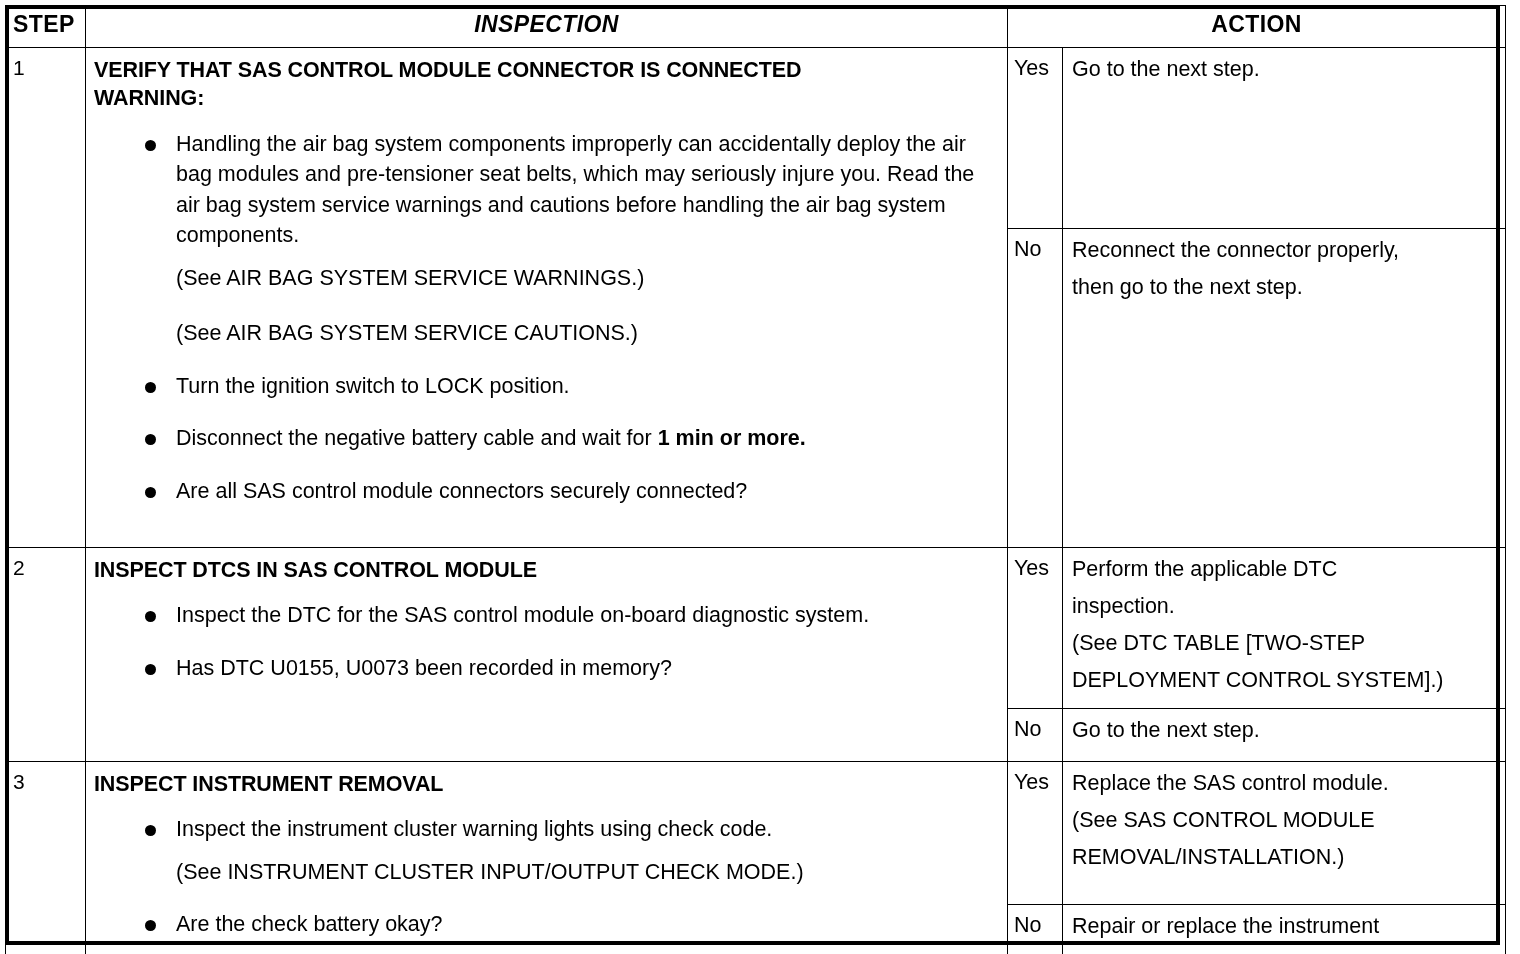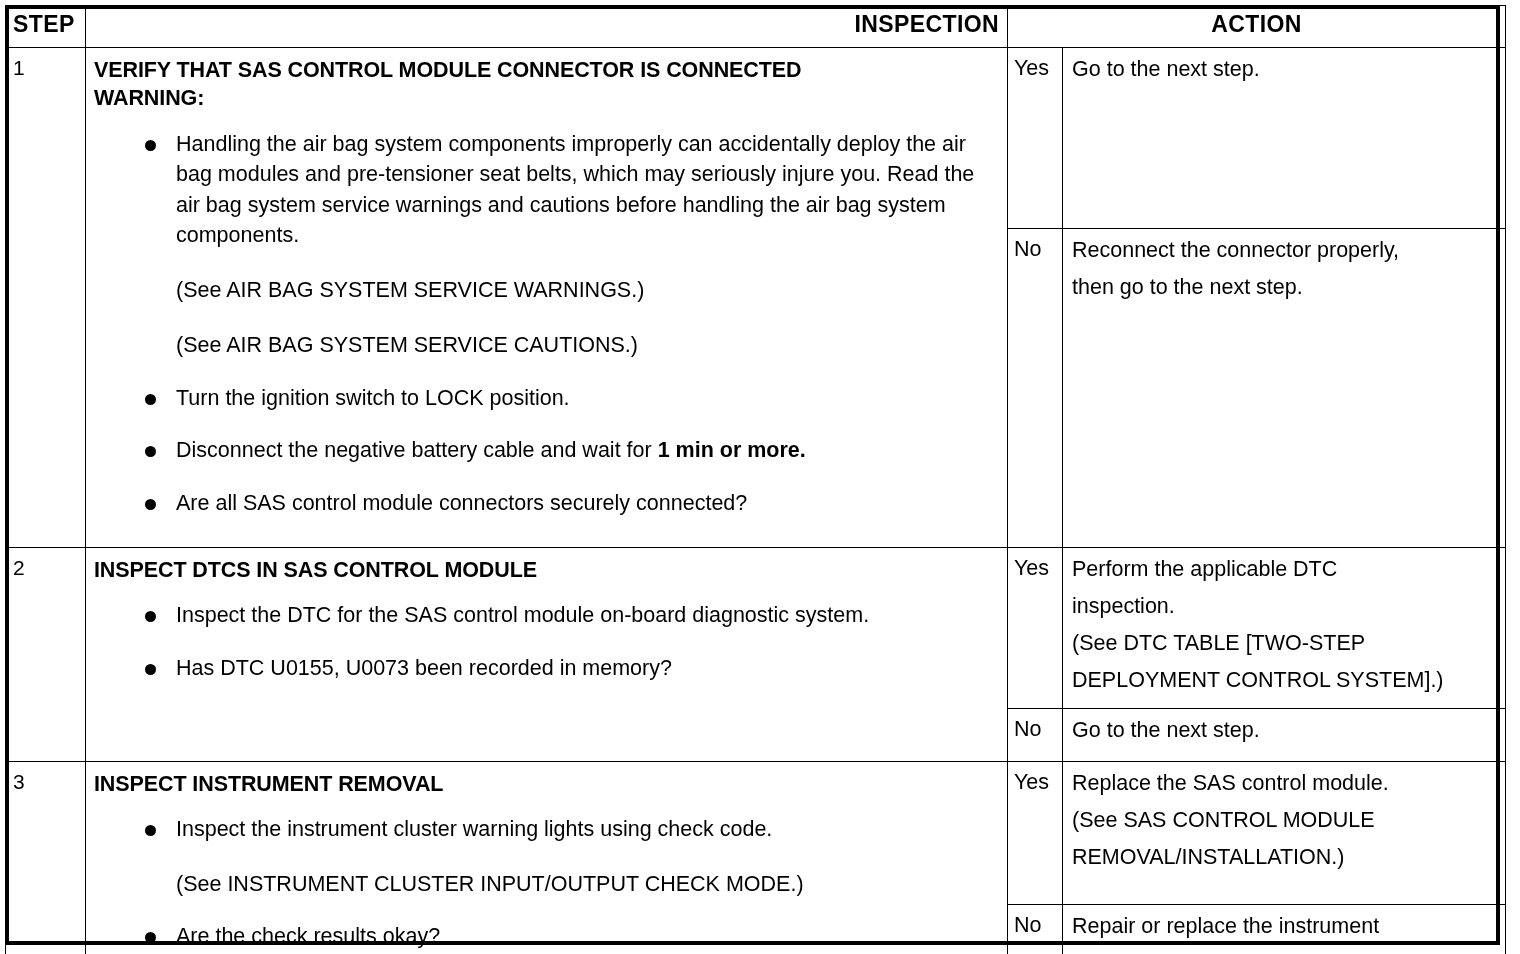--- a/index.html
+++ b/index.html
@@ -66,21 +66,21 @@
     height: 42px;
     font-size: 23px;
     font-weight: bold;
     letter-spacing: 0.4px;
   }
   .hdr .inner {
     padding: 6px 8px 0 8px;
     line-height: 1.1;
   }
   .hdr-step .inner { text-align: left; padding-left: 7px; }
-  .hdr-insp .inner { text-align: right; }
+  .hdr-insp .inner { text-align: center; font-style: italic; }
   .hdr-act  .inner { text-align: center; }
 
   
   .stepnum {
     font-size: 21px;
     line-height: 1.1;
     padding: 8px 0 0 7px;
     text-align: left;
   }
 
@@ -115,21 +115,21 @@
     content: "";
     position: absolute;
     left: 51px;
     top: 11px;
     width: 11px;
     height: 11px;
     background: #000;
     border-radius: 50%;
   }
   .note {
-    margin-top: 24px;
+    margin-top: 12px;
     font-size: 21.5px;
     line-height: 1.42;
   }
   .note2 { margin-top: 25px; }
   b.strong { font-weight: bold; }
 
   
   .yn {
     font-size: 21.5px;
     line-height: 1.2;
@@ -250,21 +250,21 @@
 
         <td rowspan="2" class="insp">
           <div class="title">INSPECT INSTRUMENT REMOVAL</div>
 
           <ul class="bullets">
             <li class="bul">
               <span>Inspect the instrument cluster warning lights using check code.</span>
               <div class="note">(See INSTRUMENT CLUSTER INPUT/OUTPUT CHECK MODE.)</div>
             </li>
             <li class="bul">
-              <span>Are the check results okay?</span>
+              <span>Are the check battery okay?</span>
             </li>
           </ul>
         </td>
 
         <td class="yn" style="height:134px;">Yes</td>
         <td class="act">
           <p>Replace the SAS control module.</p>
           <p class="gap">(See SAS CONTROL MODULE</p>
           <p>REMOVAL/INSTALLATION.)</p>
         </td>

